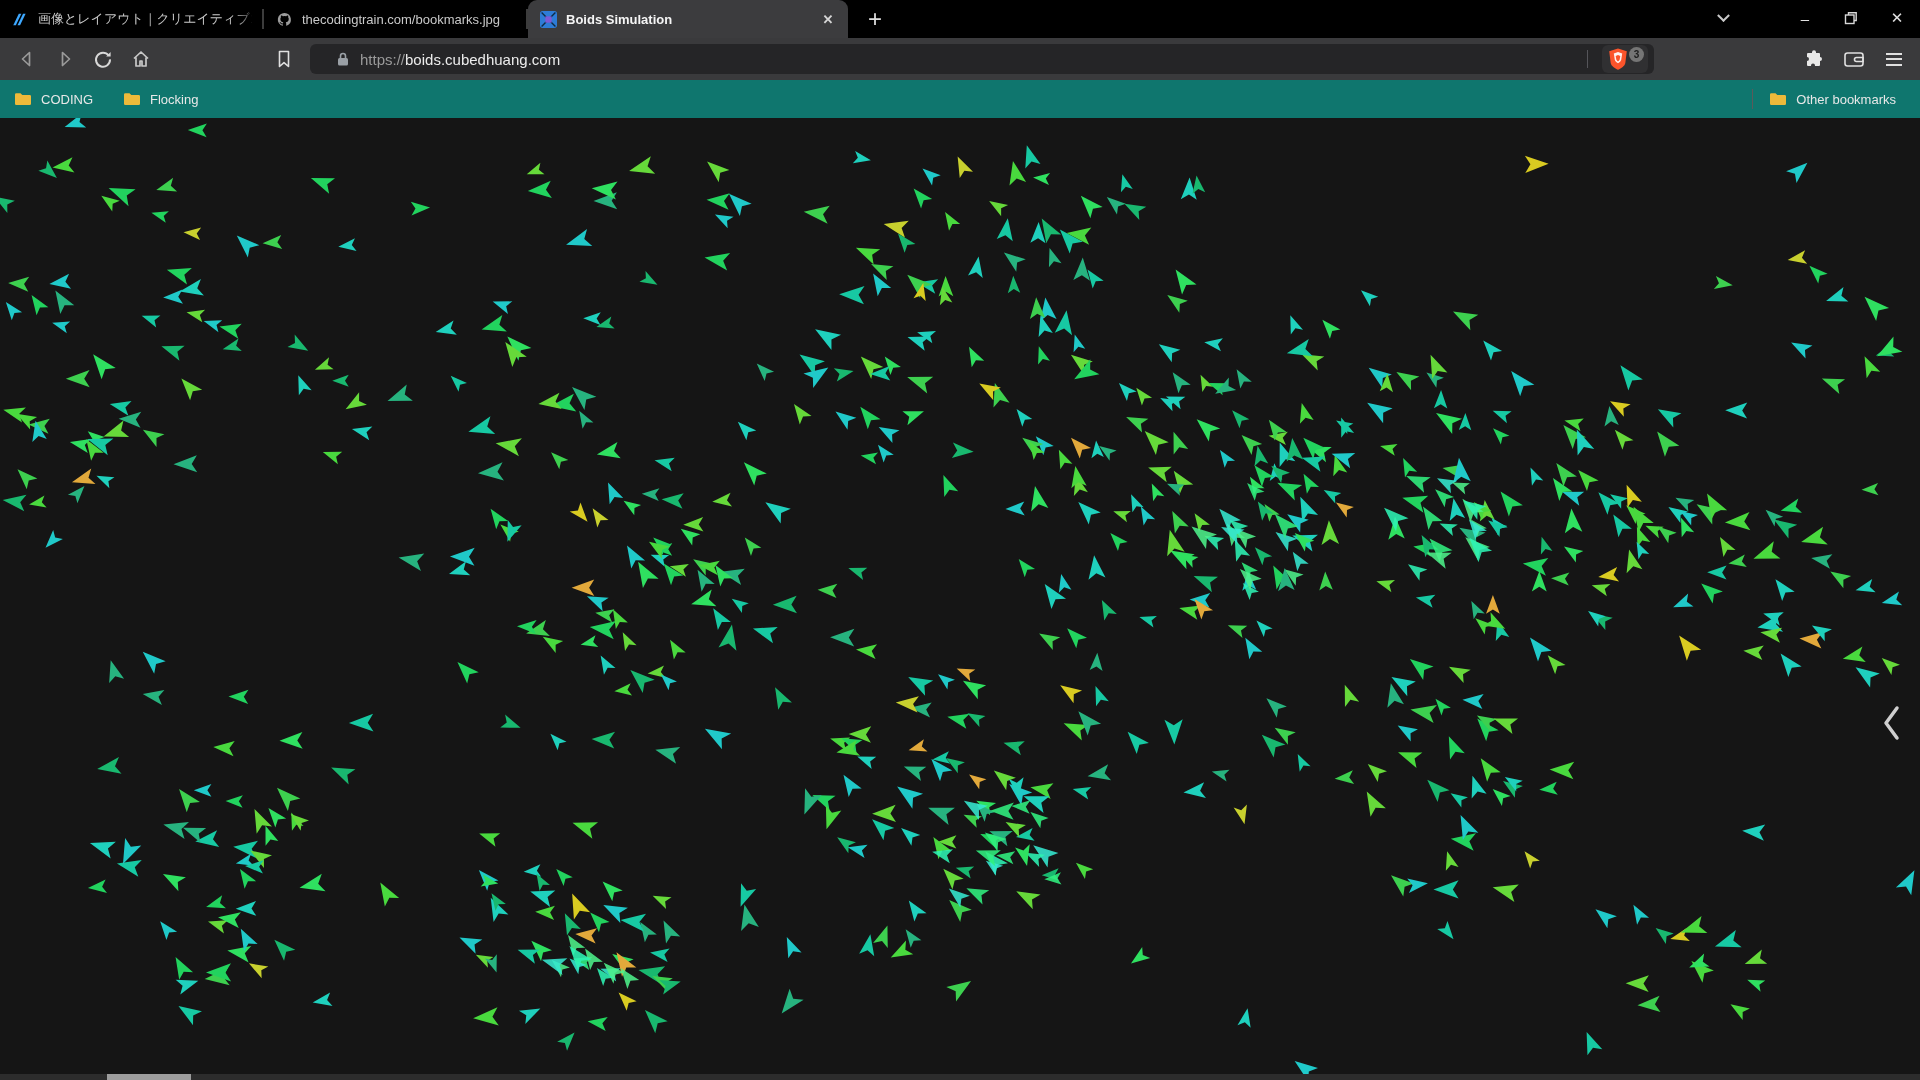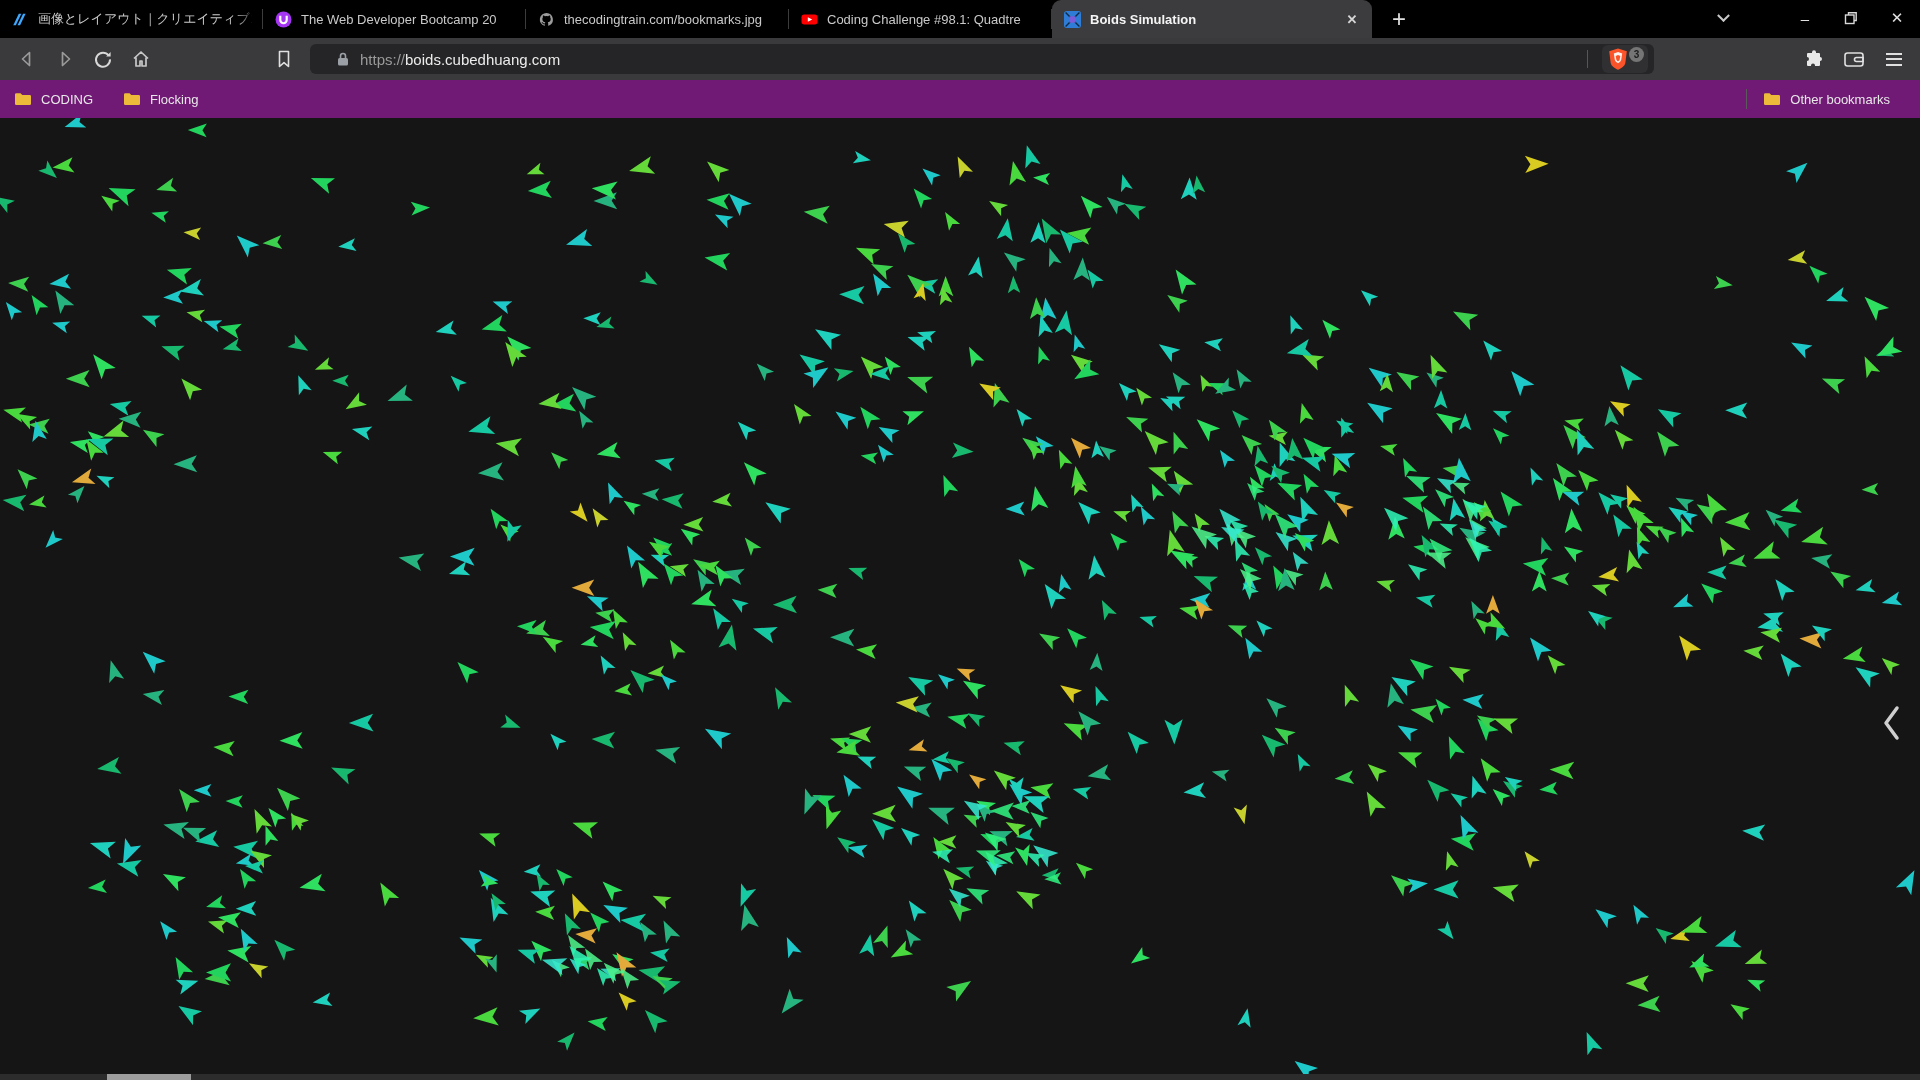--- a/index.html
+++ b/index.html
@@ -49,26 +49,26 @@
                  display:flex; align-items:center; padding-left:6px; cursor:pointer; }
   .shield-badge { position:absolute; right:4px; top:2px; width:15px; height:15px; border-radius:50%;
                   background:#757575; color:#1d1d1d; font-size:10px; font-weight:bold;
                   display:flex; align-items:center; justify-content:center; }
   .tb-right { position:absolute; right:6px; top:4px; display:flex; align-items:center; }
   .tb-icon-btn { width:40px; height:34px; display:flex; align-items:center; justify-content:center; cursor:pointer; }
   .hamburger { display:flex; flex-direction:column; gap:3.5px; }
   .hamburger span { display:block; width:16px; height:2px; background:#e0e0e0; }
 
   
-  .bookmarksbar { height:38px; background:#701a75; display:flex; align-items:center; padding:0 14px;
+  .bookmarksbar { height:38px; background:#0f766e; display:flex; align-items:center; padding:0 14px;
                   color:#e8e8e8; font-size:13px; flex:0 0 auto; }
   .bm-item { display:flex; align-items:center; gap:9px; margin-right:30px; cursor:pointer; }
   .bm-spacer { flex:1 1 auto; }
   .bm-divider { width:1px; height:20px; background:#5a5a5a; margin-right:16px; }
-  .bm-item.last { margin-right:16px; }
+  .bm-item.last { margin-right:10px; }
 
   
   .canvas-area { position:relative; flex:1 1 auto; background:#151515; overflow:hidden; }
   #boids { position:absolute; inset:0; }
   .panel-toggle { position:absolute; left:1878px; top:584px; width:26px; height:42px; cursor:pointer;
                   display:flex; align-items:center; justify-content:center; }
   .hscroll-track { position:absolute; left:0; bottom:0; width:1920px; height:6px; background:#2c2c2c; }
   .hscroll-thumb { position:absolute; left:107px; top:0; width:84px; height:6px; background:#9d9d9d; }
 </style>
 </head>
@@ -79,42 +79,28 @@
   <div class="tabbar">
     <div id="tabs">
         <div class="tab">
           <svg class="fav" viewBox="0 0 16 16">
             <path d="M5.2 13.5 L10.4 2.5 h2.4 L7.6 13.5z" fill="#3ea8ff"></path>
             <path d="M1.2 13.5 L6.4 2.5 h2.4 L3.6 13.5z" fill="#3ea8ff"></path>
           </svg>
           <span class="tab-title">画像とレイアウト｜クリエイティブコーデ</span>
         </div>
         <div class="tab-sep"></div>
-        <div class="tab">
-          <svg class="fav" viewBox="0 0 16 16">
-            <circle cx="8" cy="8" r="7.5" fill="#a435f0"></circle>
-            <path d="M5 4.5 v4 a3 3 0 0 0 6 0 v-4" fill="none" stroke="#fff" stroke-width="2"></path>
-          </svg>
-          <span class="tab-title">The Web Developer Bootcamp 20</span>
-        </div>
         <div class="tab-sep"></div>
         <div class="tab">
           <svg class="fav" viewBox="0 0 16 16">
             <path d="M8 1.8 a6.2 6.2 0 0 0 -2 12.1 c.3.1.4-.1.4-.3 v-1.1 c-1.7.4-2.1-.8-2.1-.8 -.3-.7-.7-.9-.7-.9 -.6-.4 0-.4 0-.4 .6 0 1 .7 1 .7 .6 1 1.5.7 1.9.5 .1-.4.2-.7.4-.9 -1.4-.2-2.8-.7-2.8-3.1 0-.7.2-1.2.6-1.7 -.1-.2-.3-.8.1-1.6 0 0 .5-.2 1.7.6 a5.8 5.8 0 0 1 3.1 0 c1.2-.8 1.7-.6 1.7-.6 .4.8.2 1.4.1 1.6 .4.5.6 1 .6 1.7 0 2.4-1.4 2.9-2.8 3.1 .2.2.4.6.4 1.1 v1.7 c0 .2.1.4.4.3 A6.2 6.2 0 0 0 8 1.8z" fill="#9c9c9c"></path>
           </svg>
           <span class="tab-title">thecodingtrain.com/bookmarks.jpg</span>
         </div>
         <div class="tab-sep"></div>
-        <div class="tab">
-          <svg class="fav" viewBox="0 0 16 16">
-            <rect x="0.5" y="3.2" width="15" height="9.6" rx="2.6" fill="#ff0000"></rect>
-            <path d="M6.4 5.8 l4.2 2.2 -4.2 2.2z" fill="#fff"></path>
-          </svg>
-          <span class="tab-title">Coding Challenge #98.1: Quadtre</span>
-        </div>
         <div class="tab-sep"></div>
         <div class="tab active">
           <svg class="fav" viewBox="0 0 16 16">
             <rect width="16" height="16" rx="2.5" fill="#2e7cd6"></rect>
             <path d="M1.5 1.5 L14.5 14.5 M14.5 1.5 L1.5 14.5" stroke="#0d2b45" stroke-width="1.3"></path>
             <rect x="5" y="5" width="6" height="6" fill="#7b5bd6"></rect>
           </svg>
           <span class="tab-title">Boids Simulation</span>
           <span class="tab-close">✕</span>
         </div>

